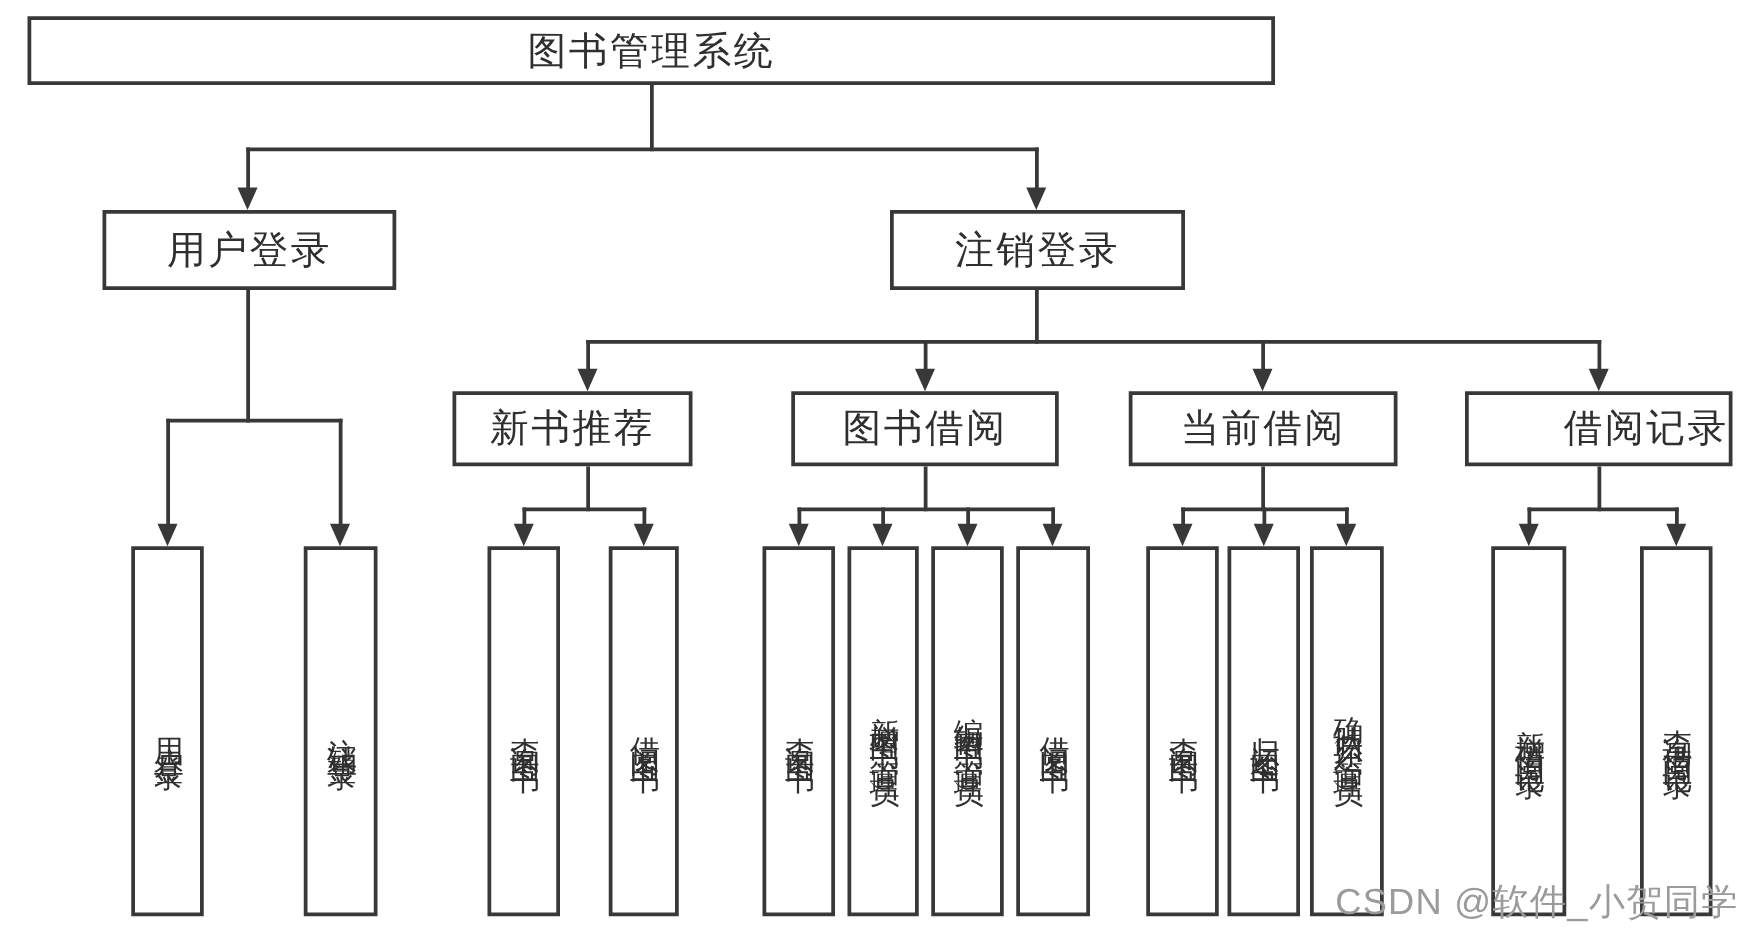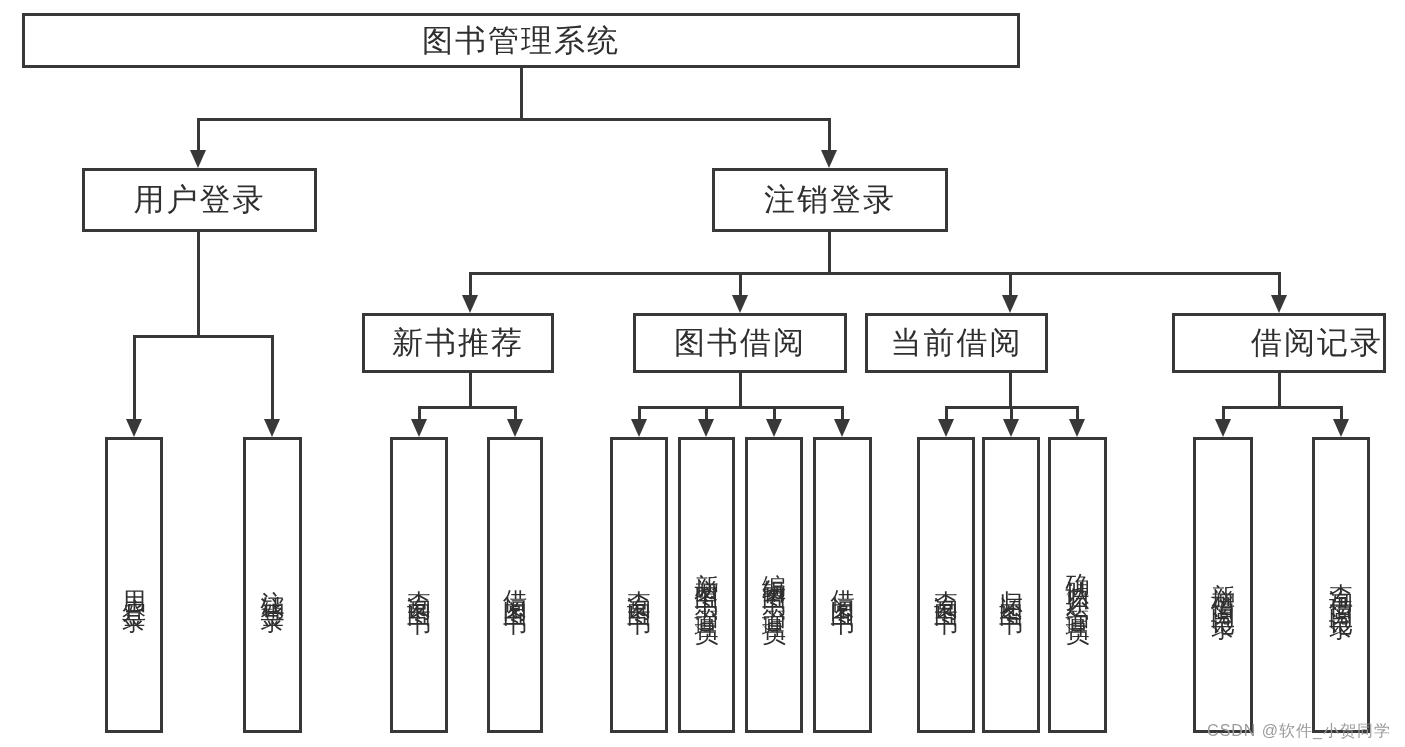--- a/index.html
+++ b/index.html
@@ -46,21 +46,21 @@
     width: 0;
     height: 0;
     border-left: 8px solid transparent;
     border-right: 8px solid transparent;
     border-top: 18px solid #383838;
   }
   .watermark {
     position: absolute;
     right: 14px;
     bottom: 5px;
-    font-size: 16px;
+    font-size: 29px;
     color: #9b9b9b;
     letter-spacing: 1px;
     white-space: nowrap;
   }
 </style>
 </head>
 <body>
 
 <div id="stage">
   <div id="connector-layer">
@@ -126,21 +126,21 @@
       </div>
       <div class="node" style="left: 712px; top: 168px; width: 236px; height: 64px; border-color: rgb(56, 56, 56);">
         <span class="label" style="color: rgb(47, 47, 47);">注销登录</span>
       </div>
       <div class="node" style="left: 362px; top: 313px; width: 192px; height: 60px; border-color: rgb(56, 56, 56);">
         <span class="label" style="color: rgb(47, 47, 47);">新书推荐</span>
       </div>
       <div class="node" style="left: 633px; top: 313px; width: 214px; height: 60px; border-color: rgb(56, 56, 56);">
         <span class="label" style="color: rgb(47, 47, 47);">图书借阅</span>
       </div>
-      <div class="node" style="left: 865px; top: 313px; width: 183px; height: 60px; border-color: rgb(56, 56, 56);">
+      <div class="node" style="left: 903px; top: 313px; width: 215px; height: 60px; border-color: rgb(56, 56, 56);">
         <span class="label" style="color: rgb(47, 47, 47);">当前借阅</span>
       </div>
       <div class="node" style="left: 1172px; top: 313px; width: 214px; height: 60px; border-color: rgb(56, 56, 56); justify-content: flex-end;">
         <span class="label" style="color: rgb(47, 47, 47);">借阅记录</span>
       </div>
       <div class="node vertical" style="left: 105px; top: 437px; width: 58px; height: 296px; border-color: rgb(56, 56, 56);">
         <span class="label" style="color: rgb(47, 47, 47);">用户登录</span>
       </div>
       <div class="node vertical" style="left: 243px; top: 437px; width: 59px; height: 296px; border-color: rgb(56, 56, 56);">
         <span class="label" style="color: rgb(47, 47, 47);">注销登录</span>

